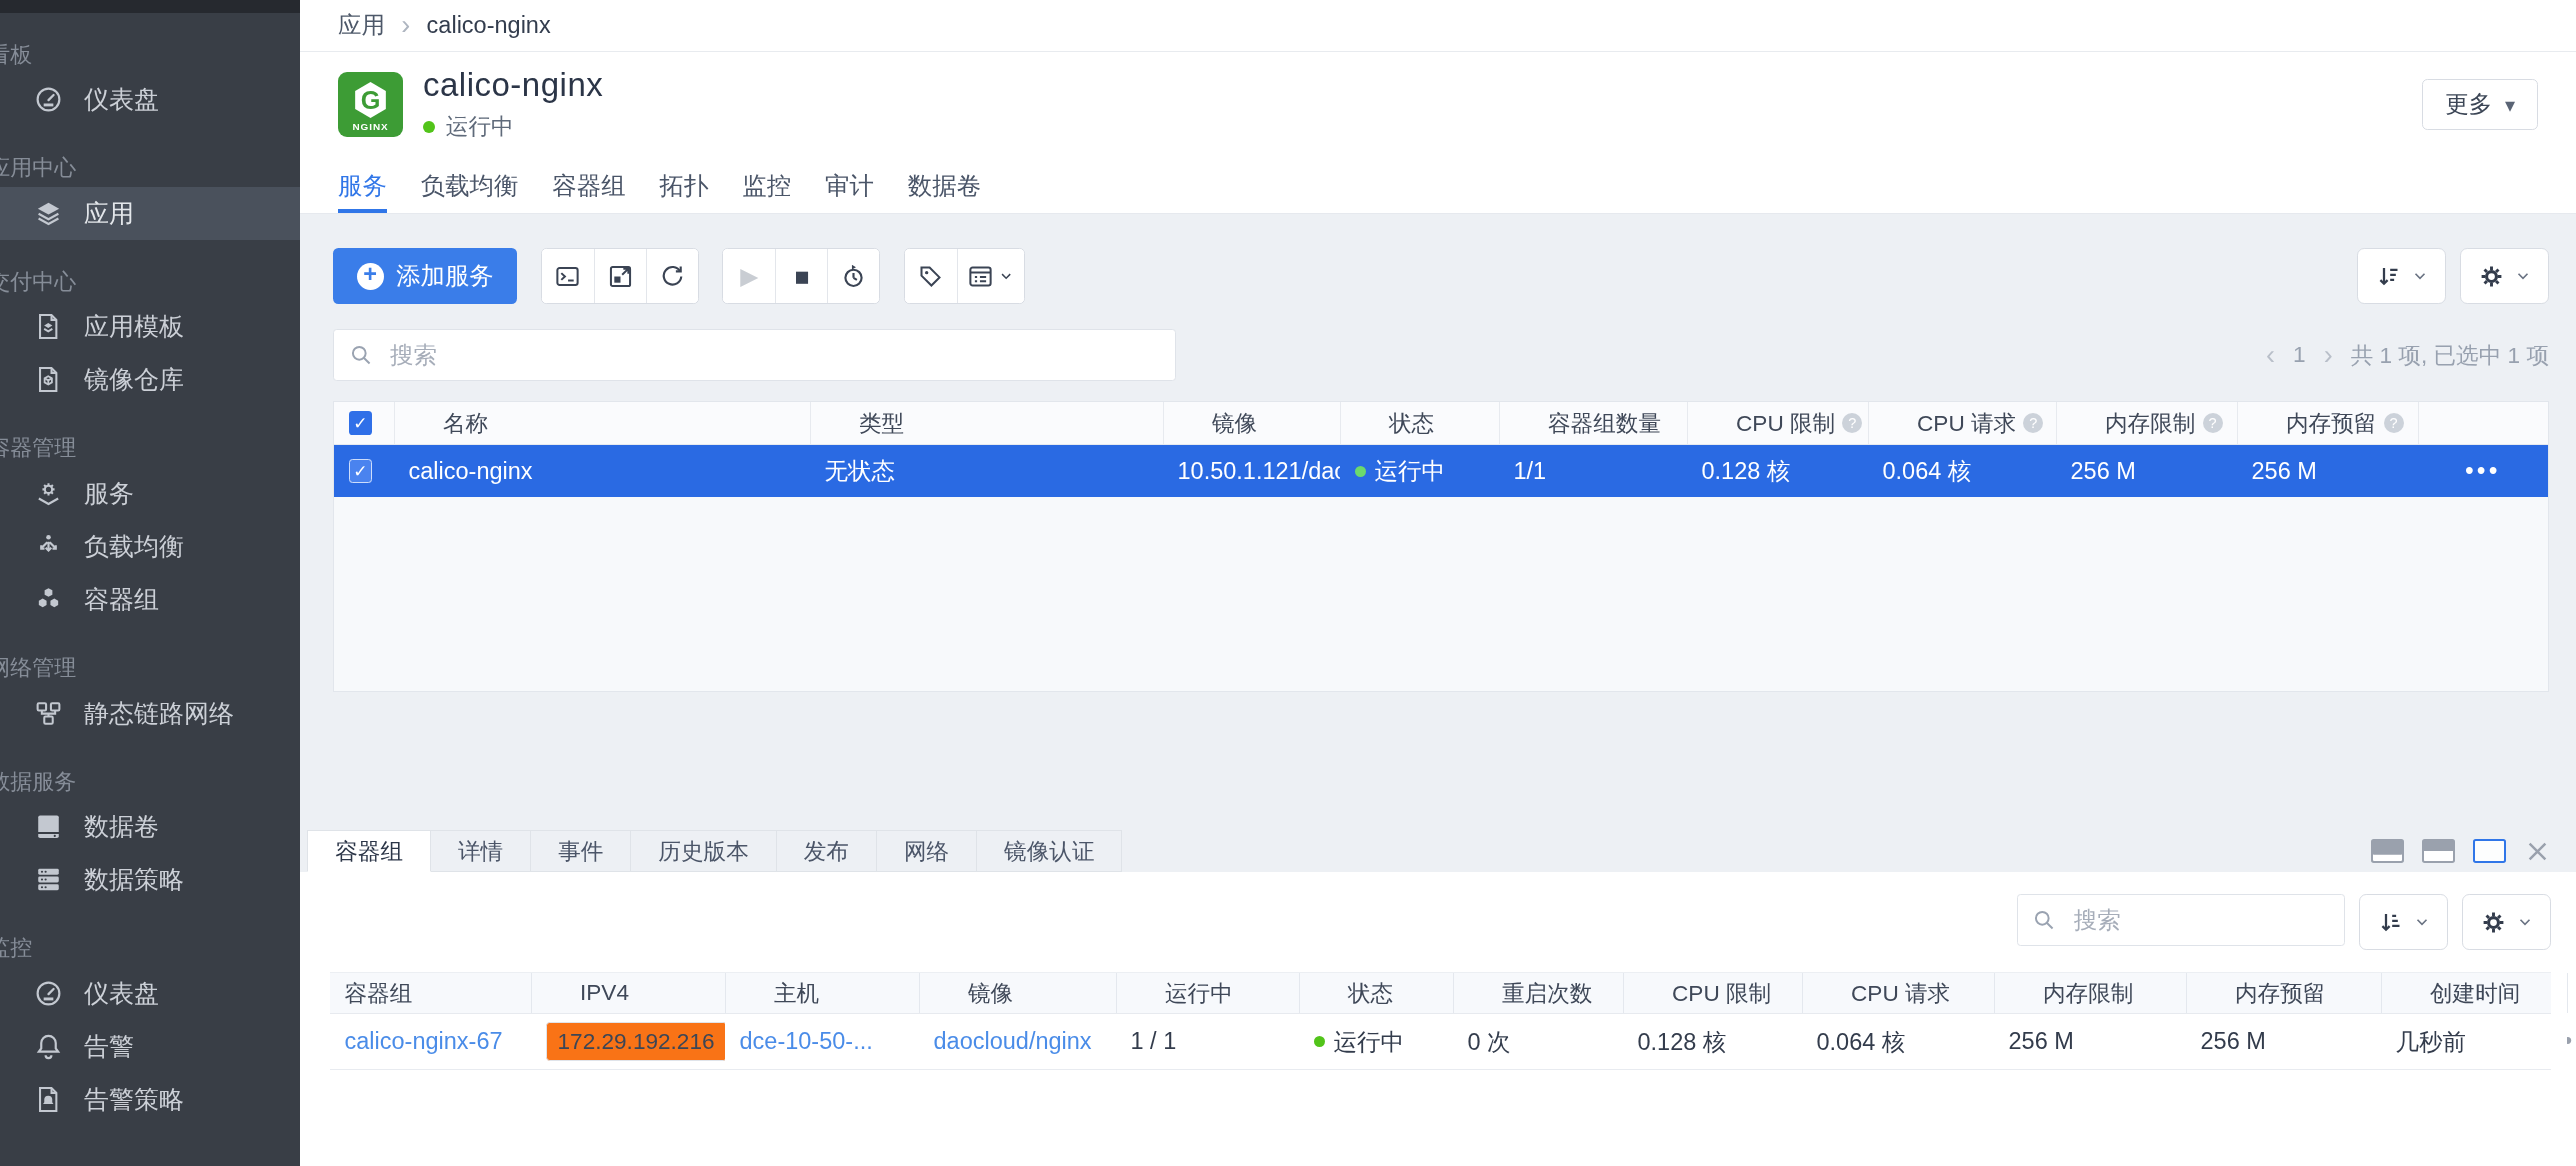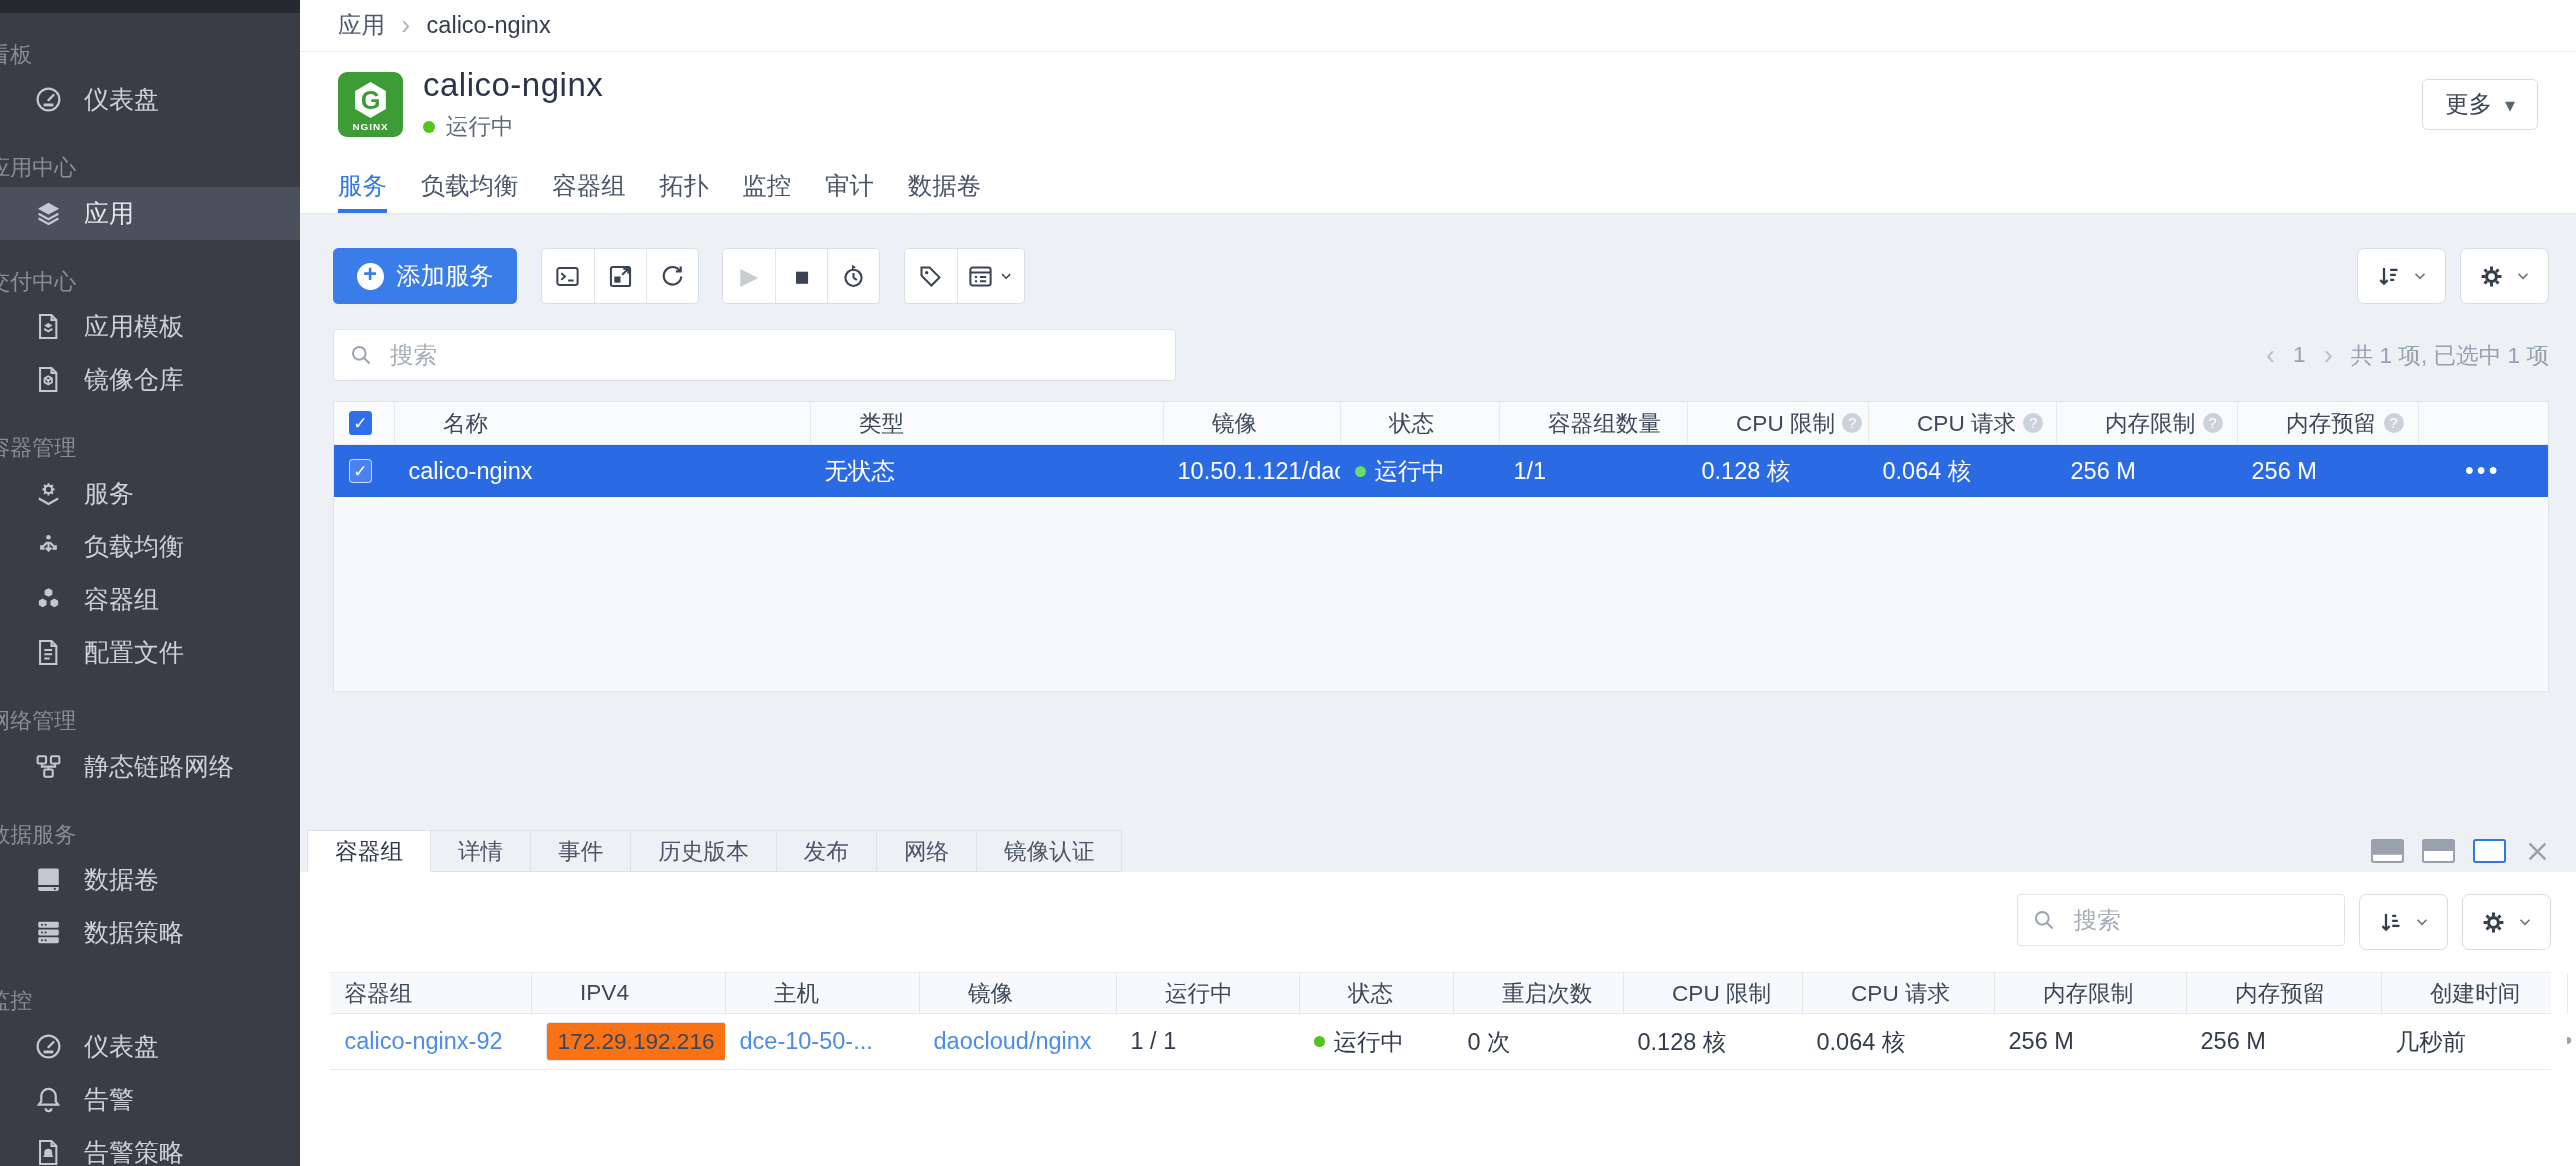--- a/index.html
+++ b/index.html
@@ -338,28 +338,20 @@
         <span>负载均衡</span>
       </div>
       <div class="nav-item">
         <span class="nav-ico">
             <svg viewBox="0 0 32 32" width="29" height="29">
               <use href="#i-hexes"></use>
             </svg>
           </span>
         <span>容器组</span>
       </div>
-      <div class="nav-item">
-        <span class="nav-ico">
-            <svg viewBox="0 0 32 32" width="29" height="29">
-              <use href="#i-doc-lines"></use>
-            </svg>
-          </span>
-        <span>配置文件</span>
-      </div>
     </div>
 
     <div>
       <div class="section-label">网络管理</div>
       <div class="nav-item">
         <span class="nav-ico">
             <svg viewBox="0 0 32 32" width="29" height="29">
               <use href="#i-network"></use>
             </svg>
           </span>
@@ -659,21 +651,21 @@
             <div class="cell pd-cpul">CPU 限制</div>
             <div class="cell pd-cpur">CPU 请求</div>
             <div class="cell pd-meml">内存限制</div>
             <div class="cell pd-memr">内存预留</div>
             <div class="cell pd-created">创建时间</div>
             <div class="cell pd-act"></div>
           </div>
 
           <div class="t-row">
             <div class="cell pd-pod">
-              <span class="link">calico-nginx-92</span>
+              <span class="link">calico-nginx-67</span>
             </div>
             <div class="cell pd-ip">
               <span class="ip-pill">172.29.192.216</span>
             </div>
             <div class="cell pd-host">
               <span class="link">dce-10-50-...</span>
             </div>
             <div class="cell pd-img">
               <span class="link">daocloud/nginx</span>
             </div>

